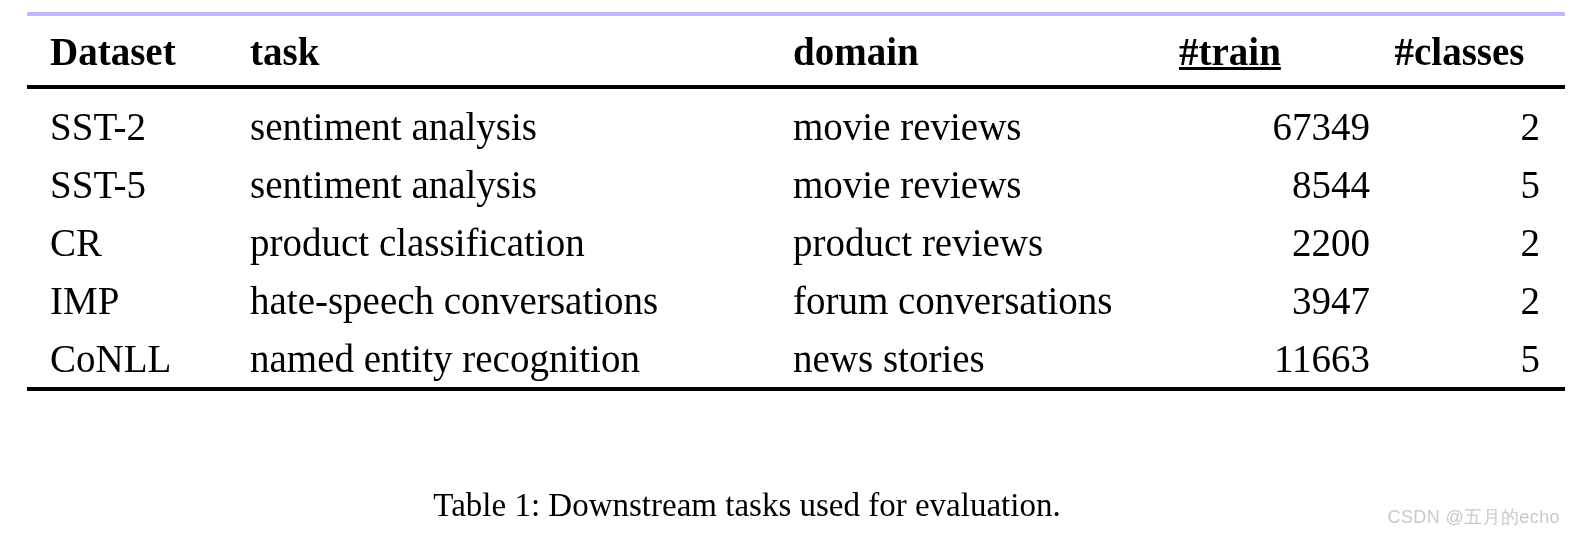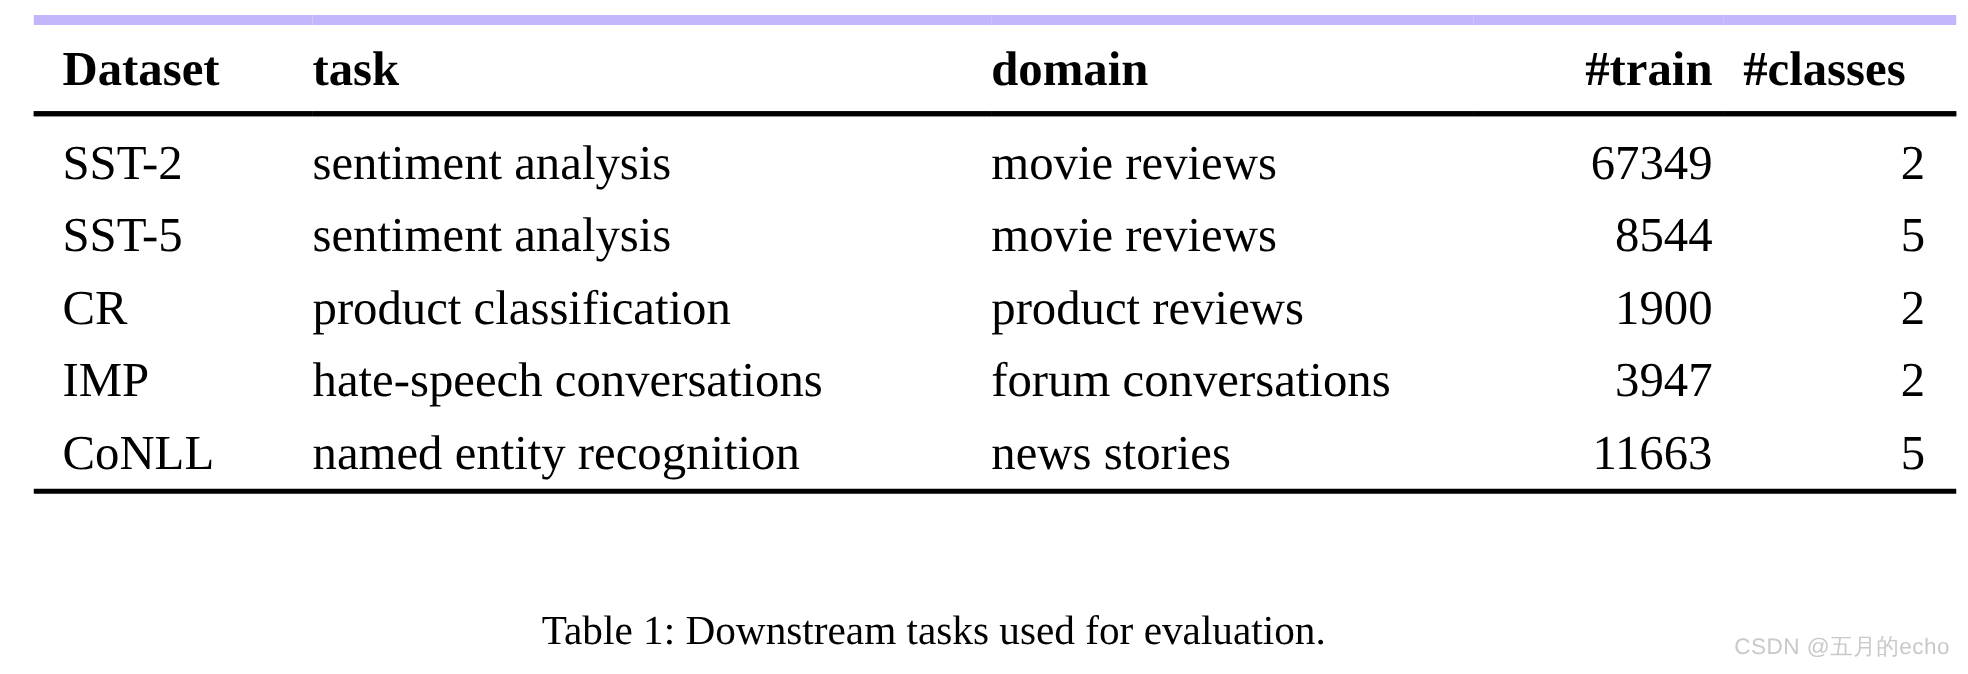--- a/index.html
+++ b/index.html
@@ -24,21 +24,21 @@
     width: 1538px;
   }
 
   table.data-table {
     border-collapse: collapse;
     width: 1538px;
     table-layout: fixed;
   }
 
   table.data-table thead tr.header-row > th {
-    border-top: 8px solid #c4b5fd;
+    border-top: 4px solid #c4b5fd;
     border-bottom: 4px solid #000000;
     font-weight: bold;
     font-size: 39px;
     line-height: 1;
     padding: 16px 0 14px 0;
     vertical-align: baseline;
   }
 
   table.data-table tbody tr.body-row > td {
     font-weight: normal;
@@ -64,21 +64,21 @@
 
   .cell-dataset { text-align: left;  padding-left: 23px !important; }
   .cell-task    { text-align: left;  padding-left: 0 !important; }
   .cell-domain  { text-align: left;  padding-left: 0 !important; }
   .cell-train   { text-align: right; padding-right: 9px !important; }
   .cell-classes { text-align: right; padding-right: 25px !important; }
 
   .head-dataset { text-align: left;  padding-left: 23px !important; }
   .head-task    { text-align: left;  padding-left: 0 !important; }
   .head-domain  { text-align: left;  padding-left: 0 !important; }
-  .head-train   { text-align: right; padding-right: 9px !important; }
+  .head-train   { text-align: left; padding-right: 9px !important; text-decoration: underline; }
   .head-classes { text-align: center; padding-right: 25px !important; }
 
   .bottom-rule {
     width: 1538px;
     height: 4px;
     background: #000000;
     margin: 0;
     padding: 0;
     font-size: 0;
     line-height: 0;
@@ -141,21 +141,21 @@
         <td class="cell-dataset">SST-5</td>
         <td class="cell-task">sentiment analysis</td>
         <td class="cell-domain">movie reviews</td>
         <td class="cell-train">8544</td>
         <td class="cell-classes">5</td>
       </tr>
       <tr class="body-row">
         <td class="cell-dataset">CR</td>
         <td class="cell-task">product classification</td>
         <td class="cell-domain">product reviews</td>
-        <td class="cell-train">1900</td>
+        <td class="cell-train">2200</td>
         <td class="cell-classes">2</td>
       </tr>
       <tr class="body-row">
         <td class="cell-dataset">IMP</td>
         <td class="cell-task">hate-speech conversations</td>
         <td class="cell-domain">forum conversations</td>
         <td class="cell-train">3947</td>
         <td class="cell-classes">2</td>
       </tr>
       <tr class="body-row">

